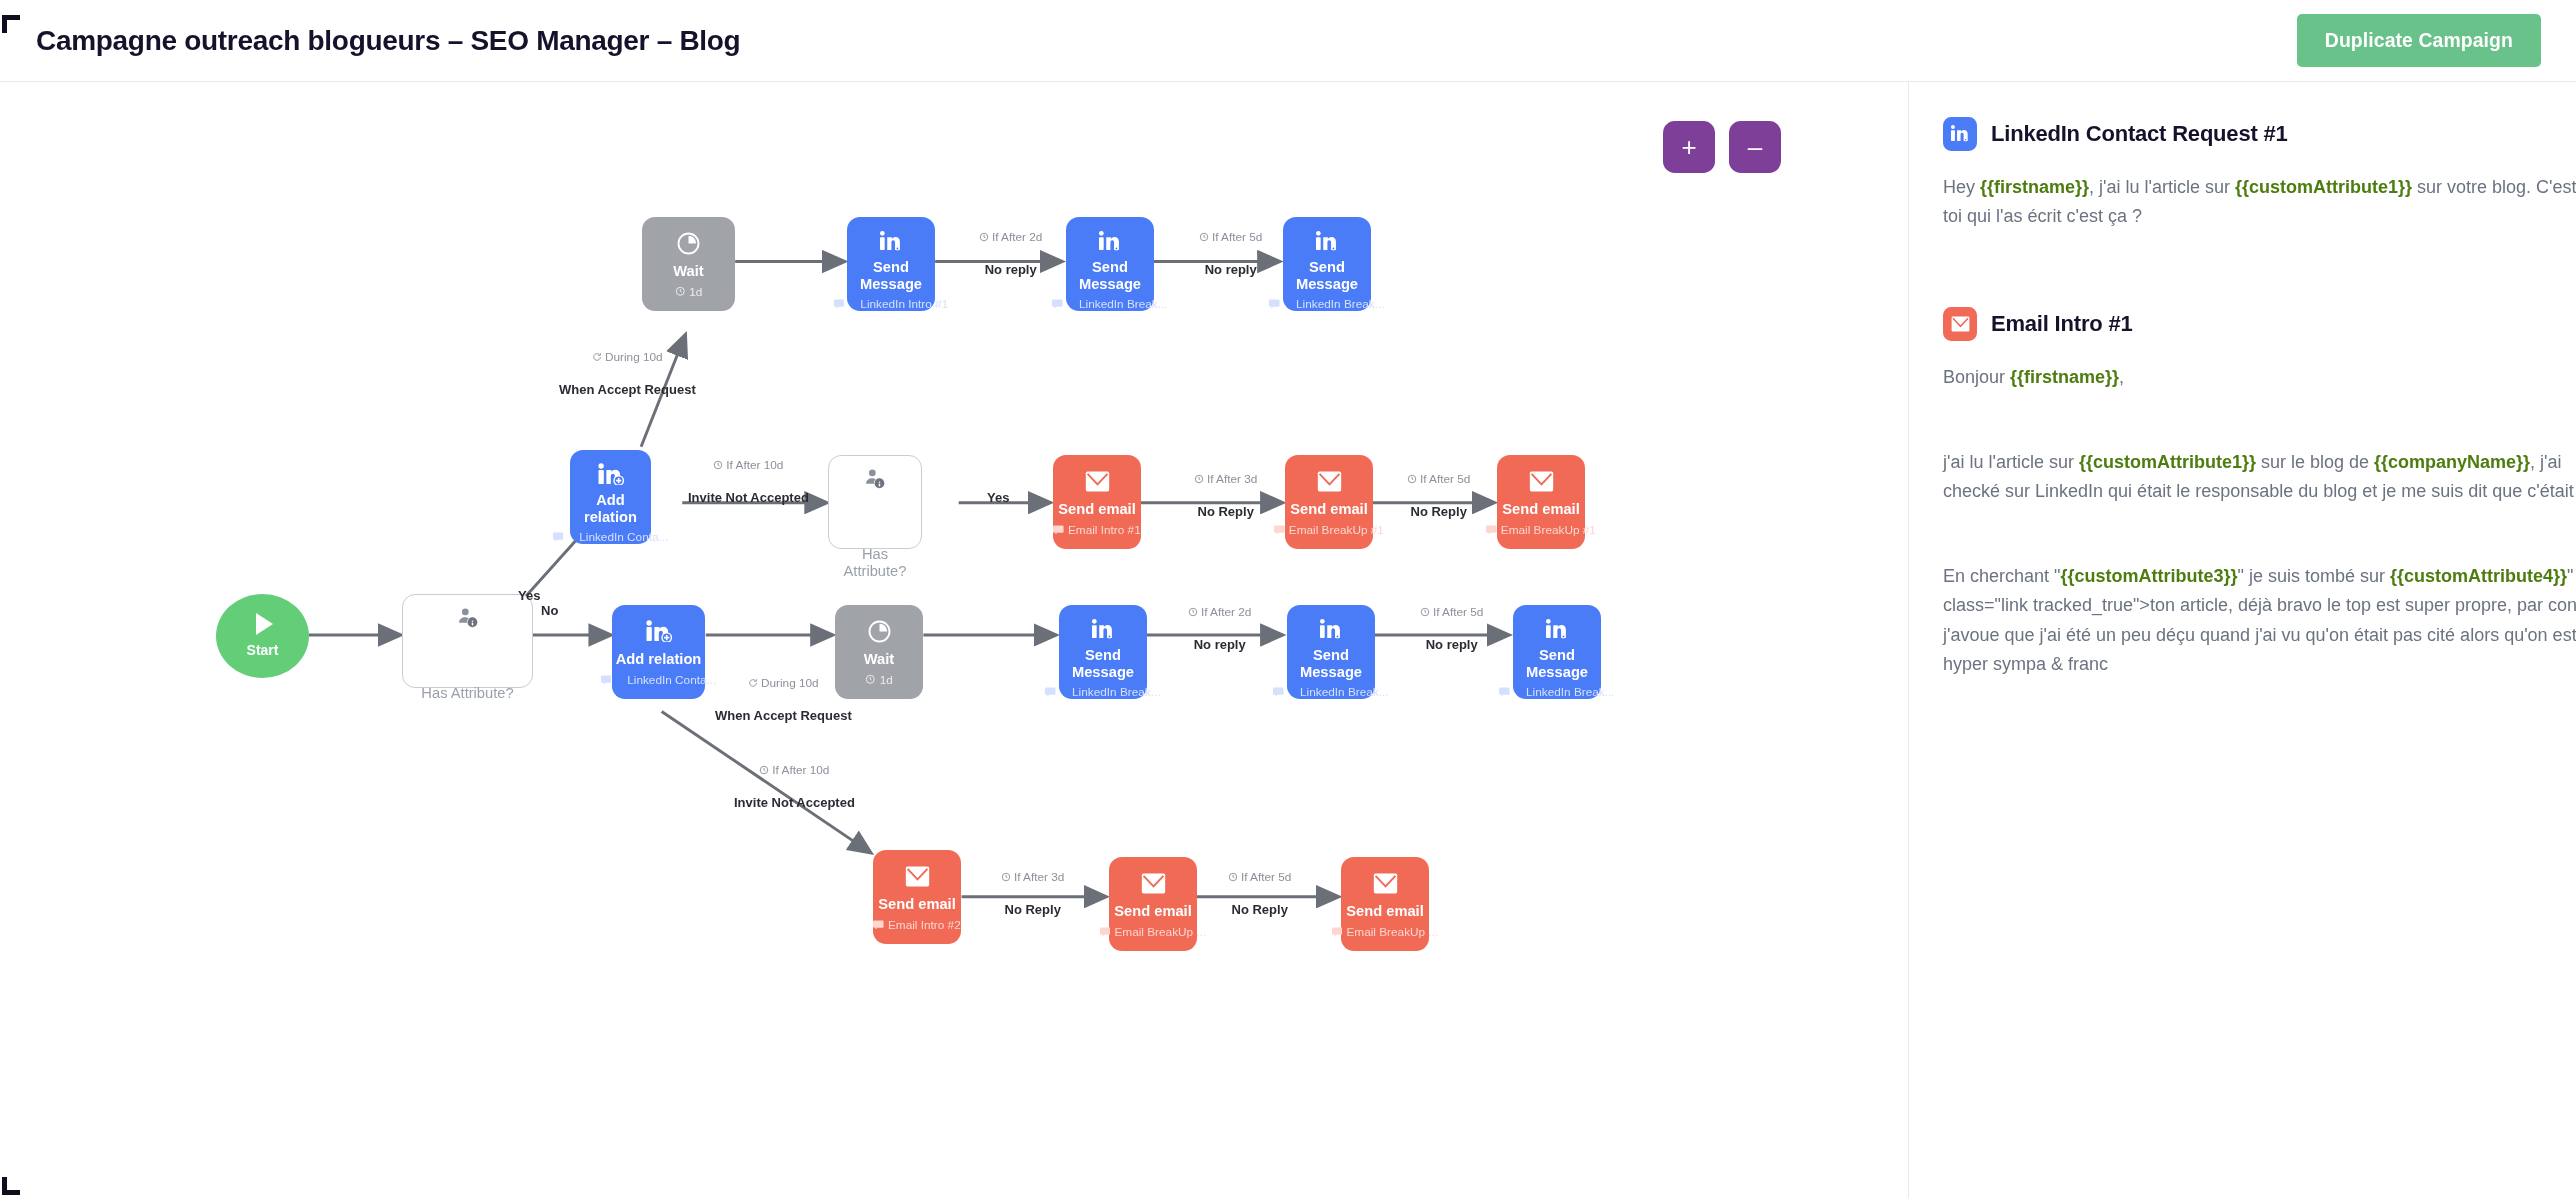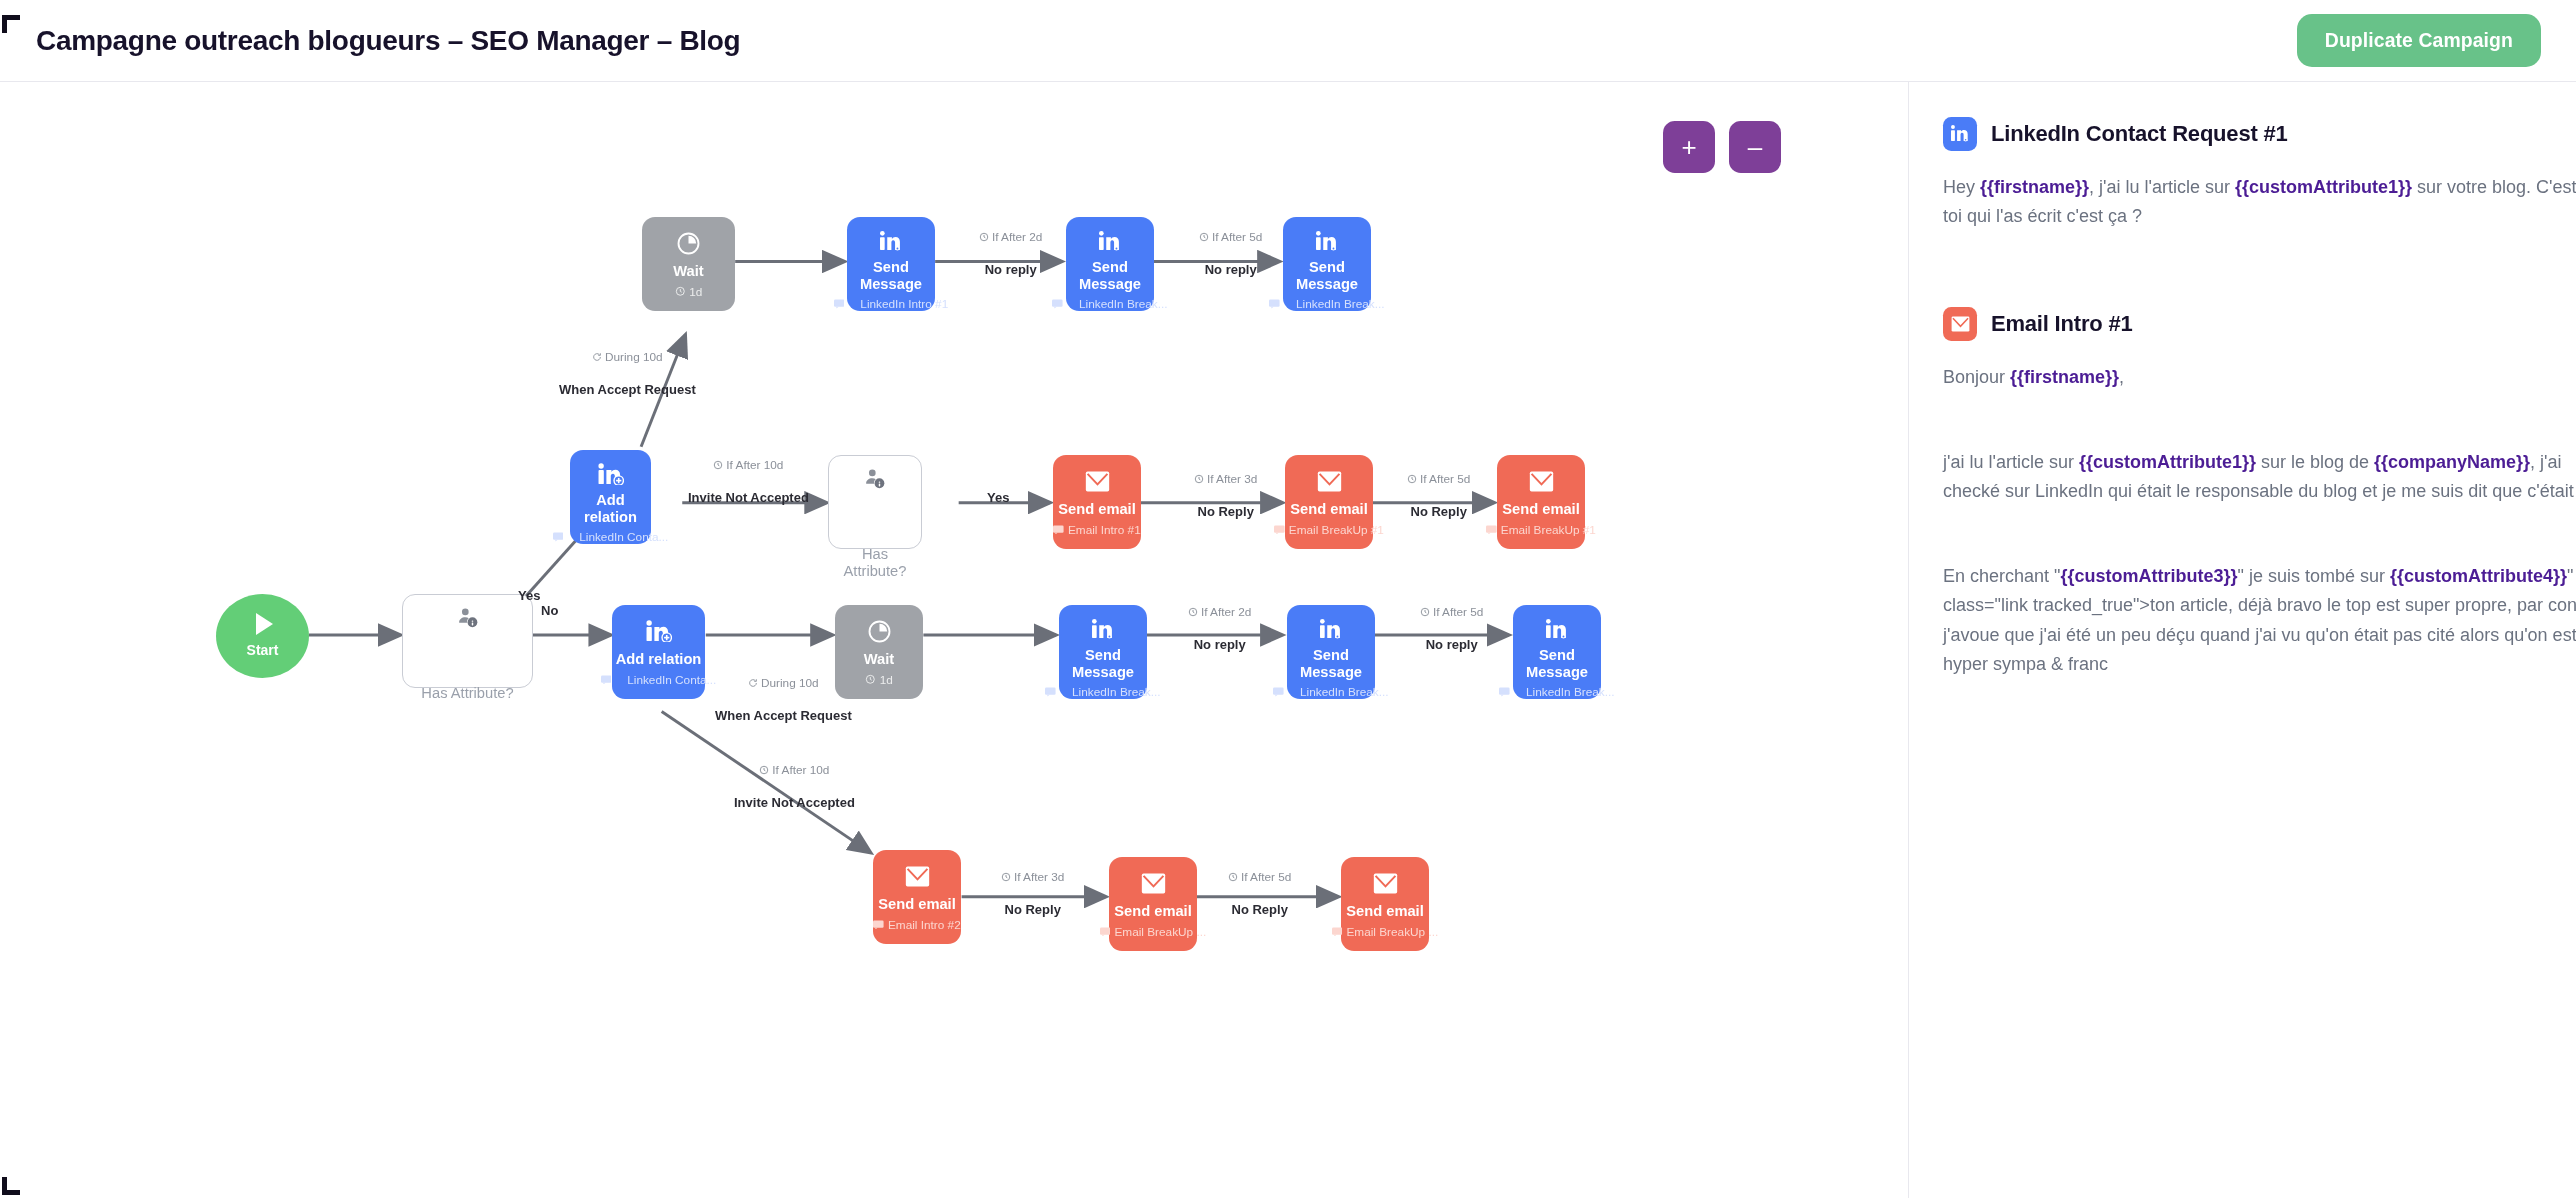--- a/index.html
+++ b/index.html
@@ -19,21 +19,21 @@
     display:flex; align-items:center; justify-content:space-between;
     padding: 0 35px 0 36px;
   }
   .header-title {
     font-size: 28px; font-weight: 700; color:#17122b; letter-spacing:-0.3px;
     white-space: nowrap;
   }
   .duplicate-btn {
     background:#68C289; color:#ffffff;
     font-size:19.4px; font-weight:700;
-    border:none; border-radius:15px;
+    border:none; border-radius:5px;
     padding: 15.3px 28px;
     cursor:pointer; white-space:nowrap;
     letter-spacing:0.1px;
   }
 
   
   .corner { position:absolute; width:17.6px; height:17.6px; border-color:#100d1c; z-index:60; }
   .corner.tl { top:15.3px; left:2.4px; border-left:5.9px solid #100d1c; border-top:5.9px solid #100d1c; }
   .corner.bl { bottom:3.5px; left:2.4px; border-left:5.9px solid #100d1c; border-bottom:5.9px solid #100d1c; }
 
@@ -96,21 +96,21 @@
   svg.edges { position:absolute; top:0; left:0; width:1835px; height:1116px; z-index:5; overflow:visible; }
 
   
   .msg-block { margin-bottom:5.9px; }
   .msg-head { display:flex; align-items:center; gap:14px; margin-bottom:22.3px; }
   .msg-icon { width:34px; height:34px; border-radius:8.2px; display:flex; align-items:center; justify-content:center; flex:0 0 auto; }
   .msg-icon.li { background:#4A7CF7; }
   .msg-icon.em { background:#F06A56; }
   .msg-title { font-size:22px; font-weight:700; color:#17122b; letter-spacing:-0.2px; }
   .msg-body { font-size:18px; line-height:1.62; color:#6b7280; word-wrap:break-word; }
-  .msg-body b { color:#4c1d95; font-weight:700; }
+  .msg-body b { color:#4d7c0f; font-weight:700; }
   .msg-spacer { height:56px; }
   .msg-gap { height:69px; }
 </style>
 </head>
 <body>
 
 <div id="app">
 
   <div class="corner tl"></div>
   <div class="corner bl"></div>

